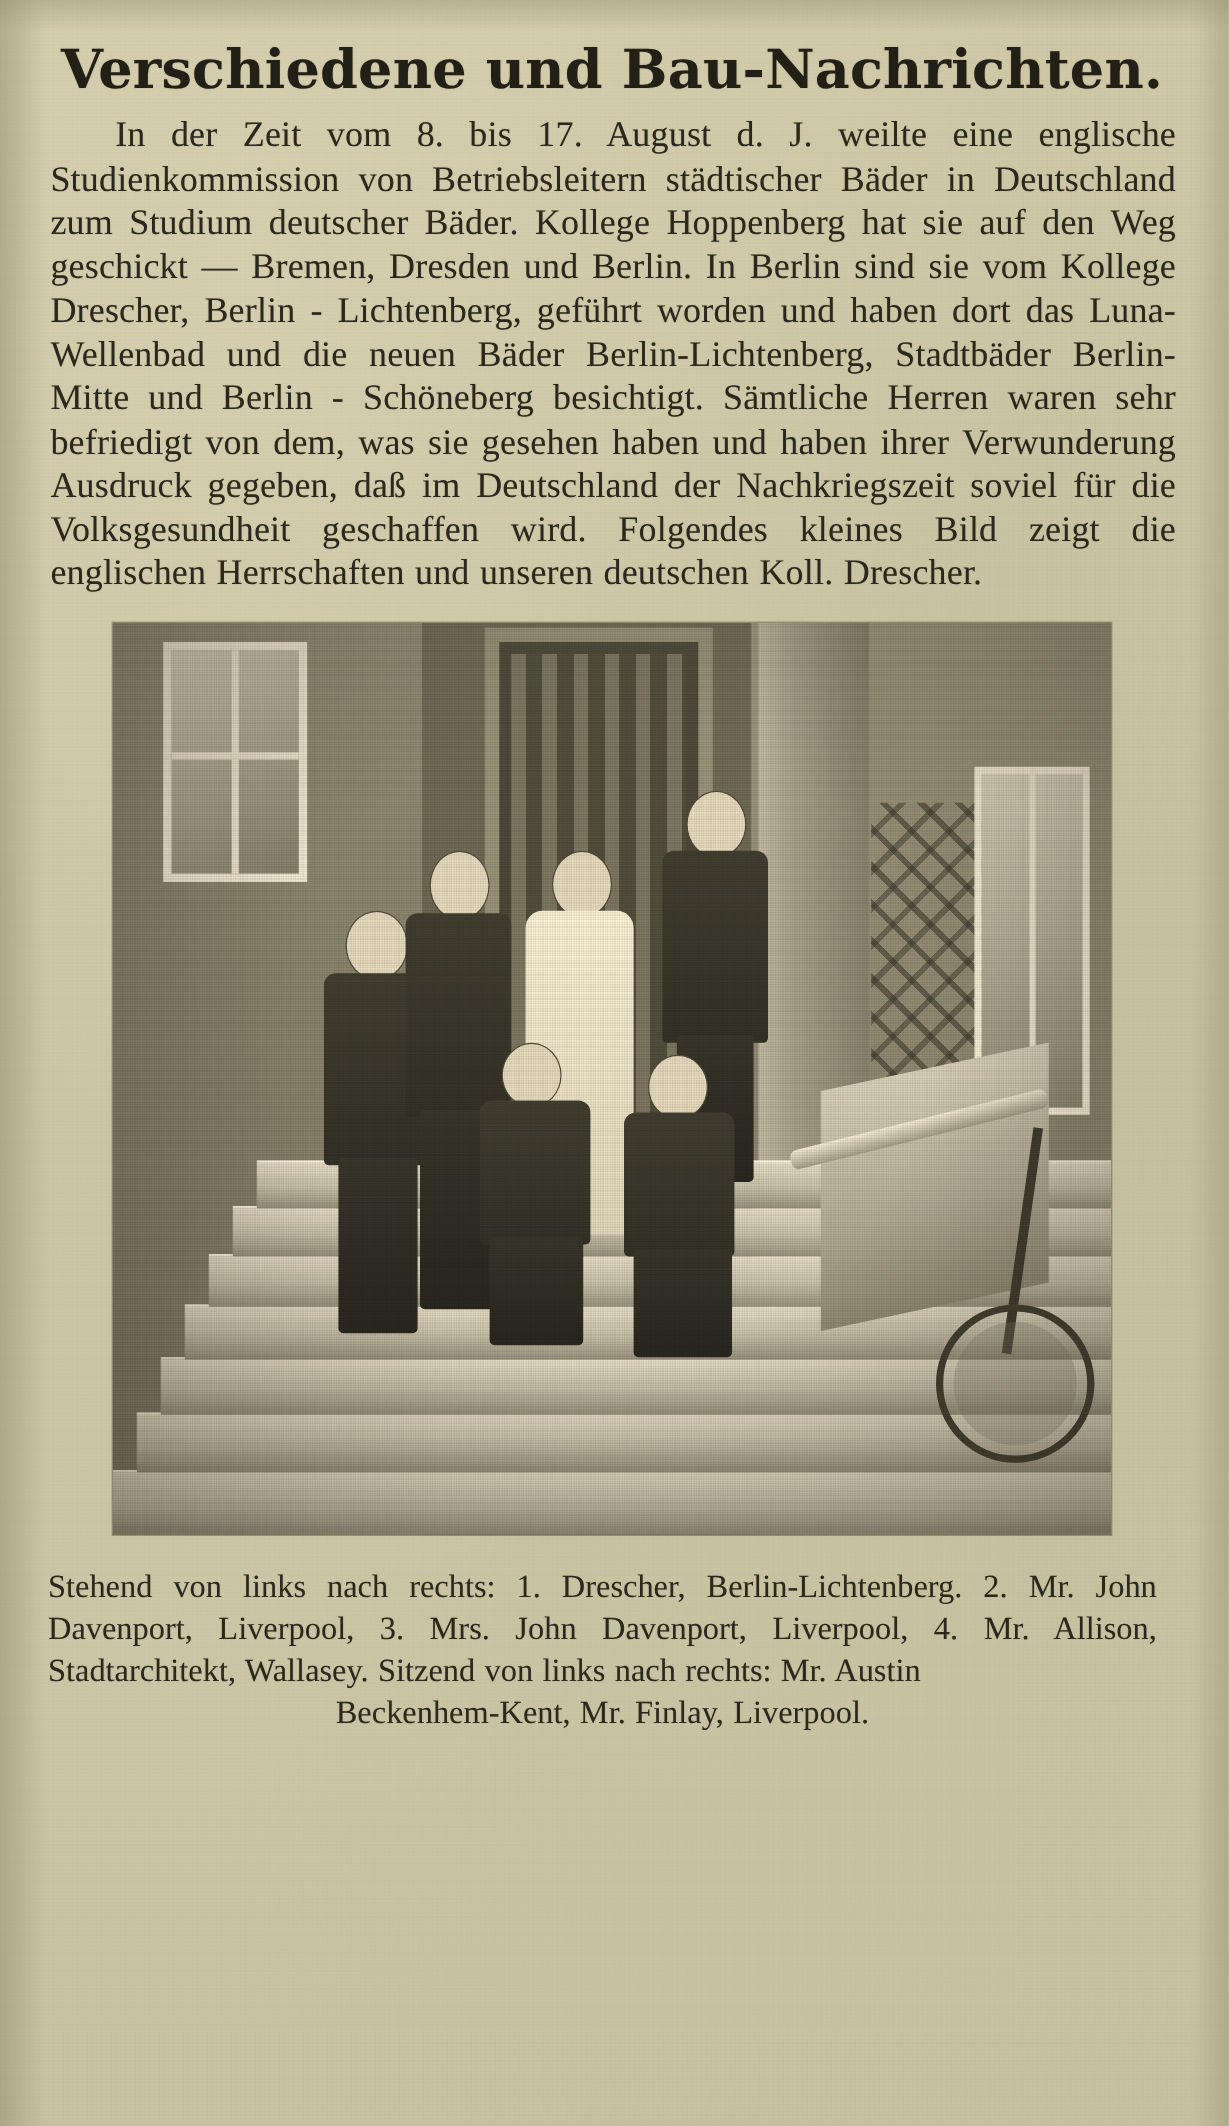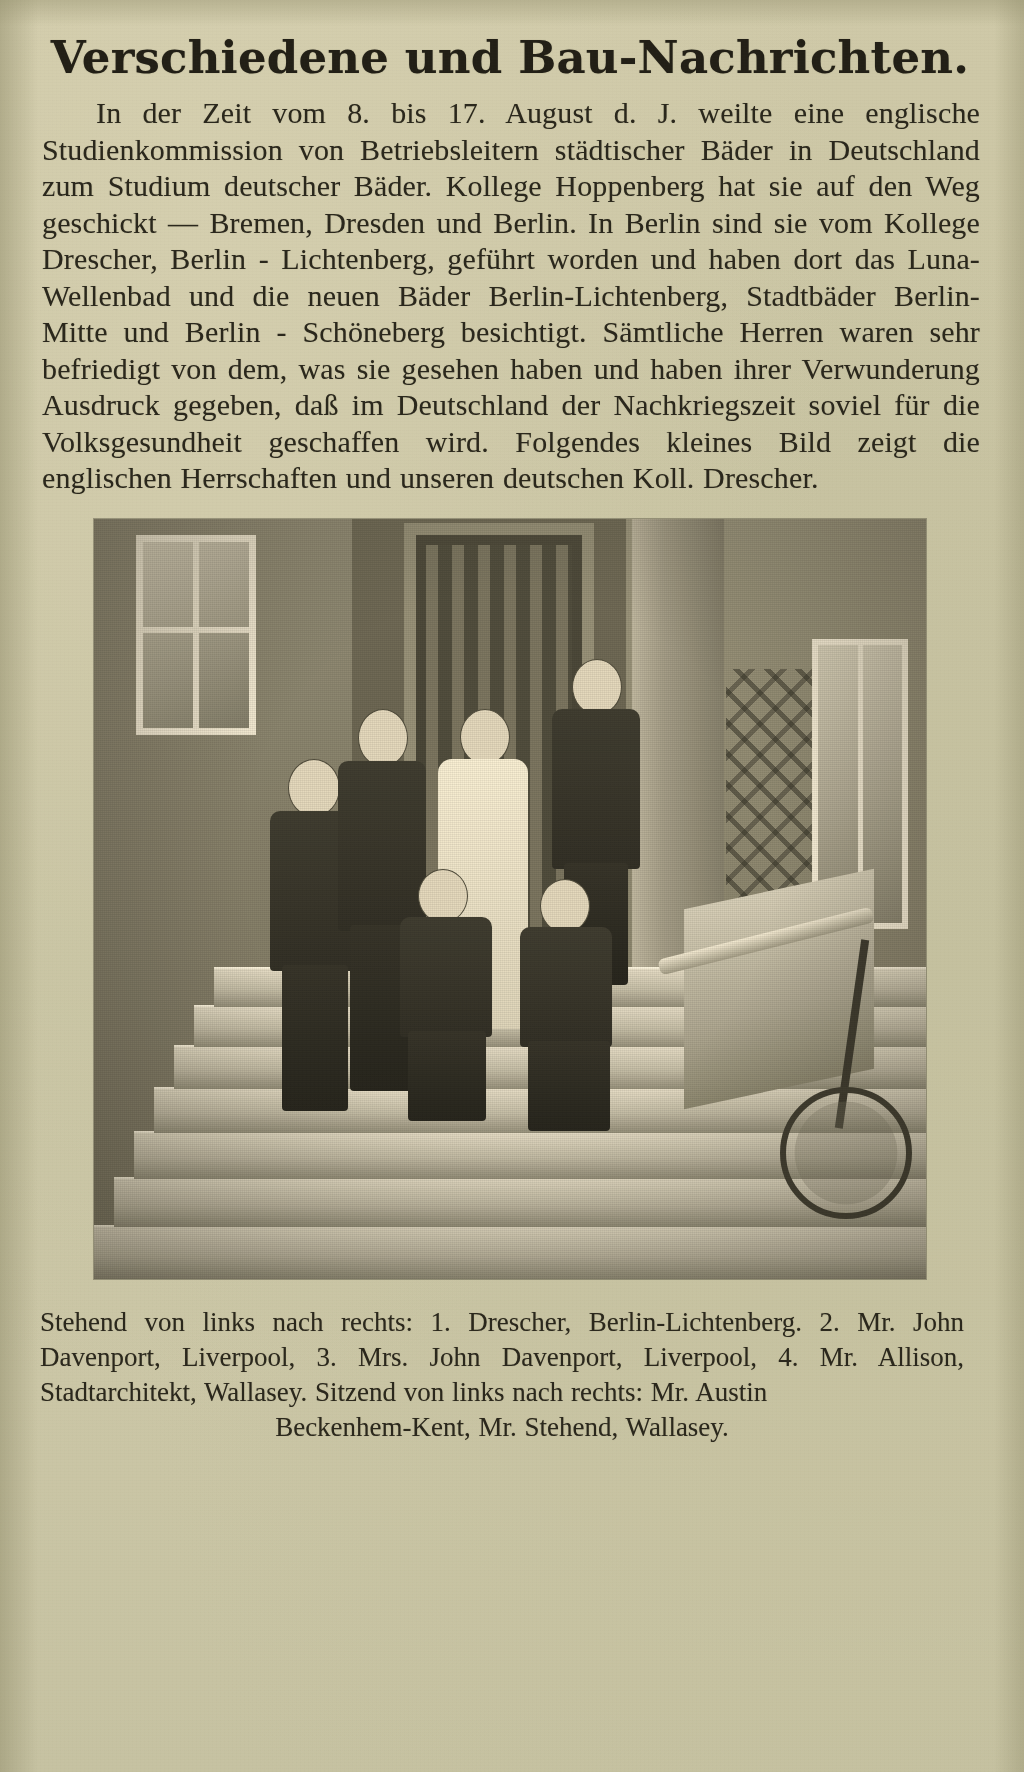--- a/index.html
+++ b/index.html
@@ -348,19 +348,19 @@
           <div class="torso" style="left:6px;top:48px;width:92px;height:120px;"></div>
           <div class="legs" style="left:14px;top:162px;width:82px;height:90px;"></div>
         </div>
 
         <div class="vignette"></div>
       </div>
     </div>
 
     <p class="caption">
       <span>Stehend von links nach rechts: 1. Drescher, Berlin-Lichtenberg. 2. Mr. John Davenport, Liverpool, 3. Mrs. John Davenport, Liverpool, 4. Mr. Allison, Stadtarchitekt, Wallasey. Sitzend von links nach rechts: Mr. Austin</span>
-      <span class="last-line">Beckenhem-Kent, Mr. Stehend, Wallasey.</span>
+      <span class="last-line">Beckenhem-Kent, Mr. Finlay, Liverpool.</span>
     </p>
 
   </div>
 
   <div class="grain"></div>
 </div>
 
 </body></html>

